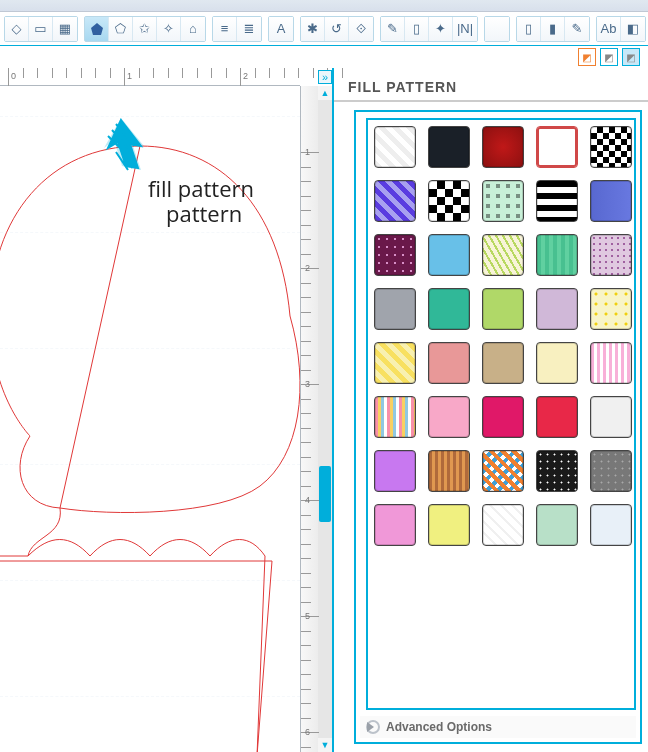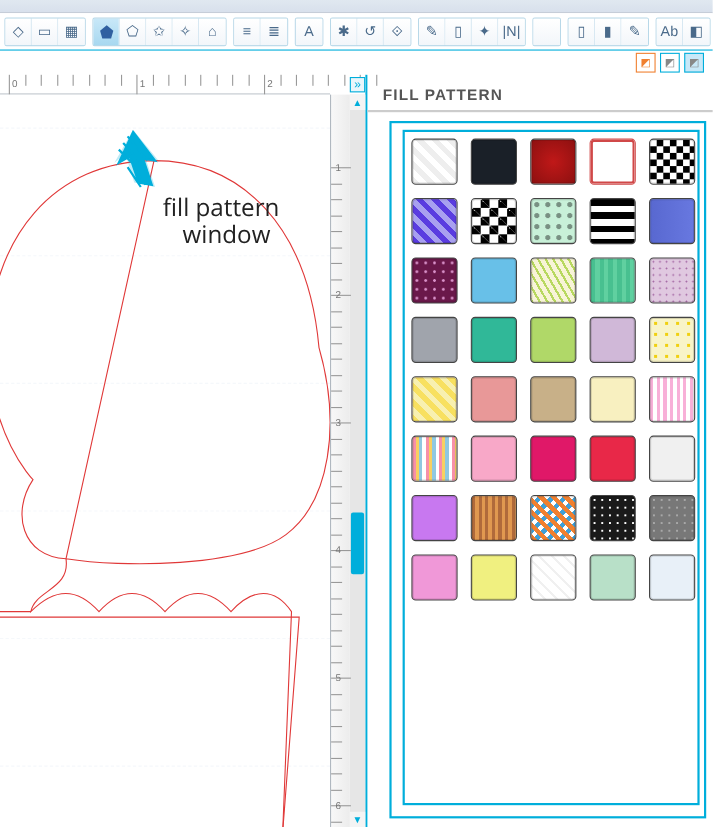--- a/index.html
+++ b/index.html
@@ -295,21 +295,21 @@
 
     <div class="annot-arrow">
       <svg viewBox="0 0 70 60">
         <path d="M35 2 L55 28 L44 26 L52 50 L40 48 L32 24 L22 30 Z
                  M30 6 L48 28 M26 12 L42 30 M22 18 L36 32 M34 30 L46 50 M30 34 L42 52" stroke="#00aedb" stroke-width="2" fill="none"></path>
         <path d="M35 0 L58 28 L46 25 L55 52 L36 48 L28 22 L18 30 Z" fill="#00aedb" opacity=".25"></path>
       </svg>
     </div>
     <div class="annot-text">
       <span>fill pattern</span><br>
-      <span style="padding-left:18px">window</span>
+      <span style="padding-left:18px">pattern</span>
     </div>
 
   </div>
 
   <div class="panel-area">
     <div class="panel-header">
       <span class="panel-title">FILL PATTERN</span>
     </div>
     <div class="panel-body">
       <div class="panel-frame">
@@ -353,17 +353,23 @@
               <div class="sw p34"></div>
               <div class="sw p35"></div>
               <div class="sw p36"></div>
               <div class="sw p37"></div>
               <div class="sw p38"></div>
               <div class="sw p39"></div>
               <div class="sw p40"></div>
             </div>
         </div>
 
+        <div class="section-header collapsed">
+          <span class="ring">
+              <span class="tri"></span>
+            </span>
+          <span>Advanced Options</span>
+        </div>
 
       </div>
     </div>
   </div>
 </div>
 
 </body></html>

